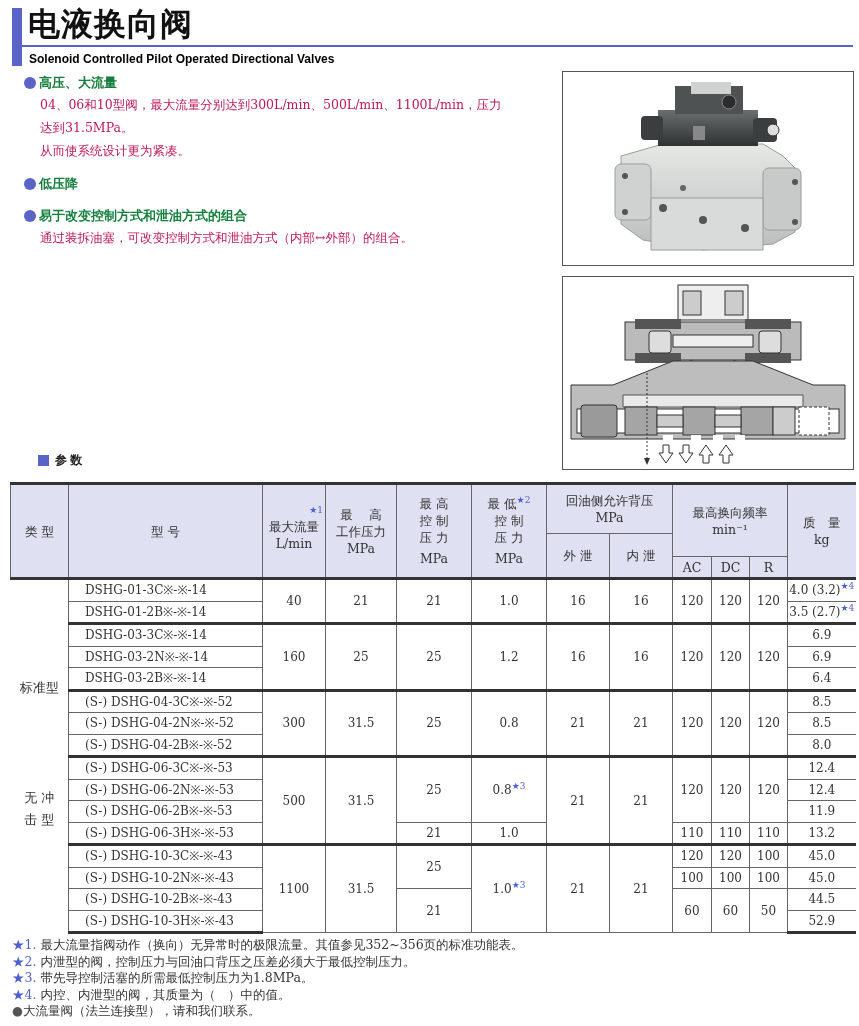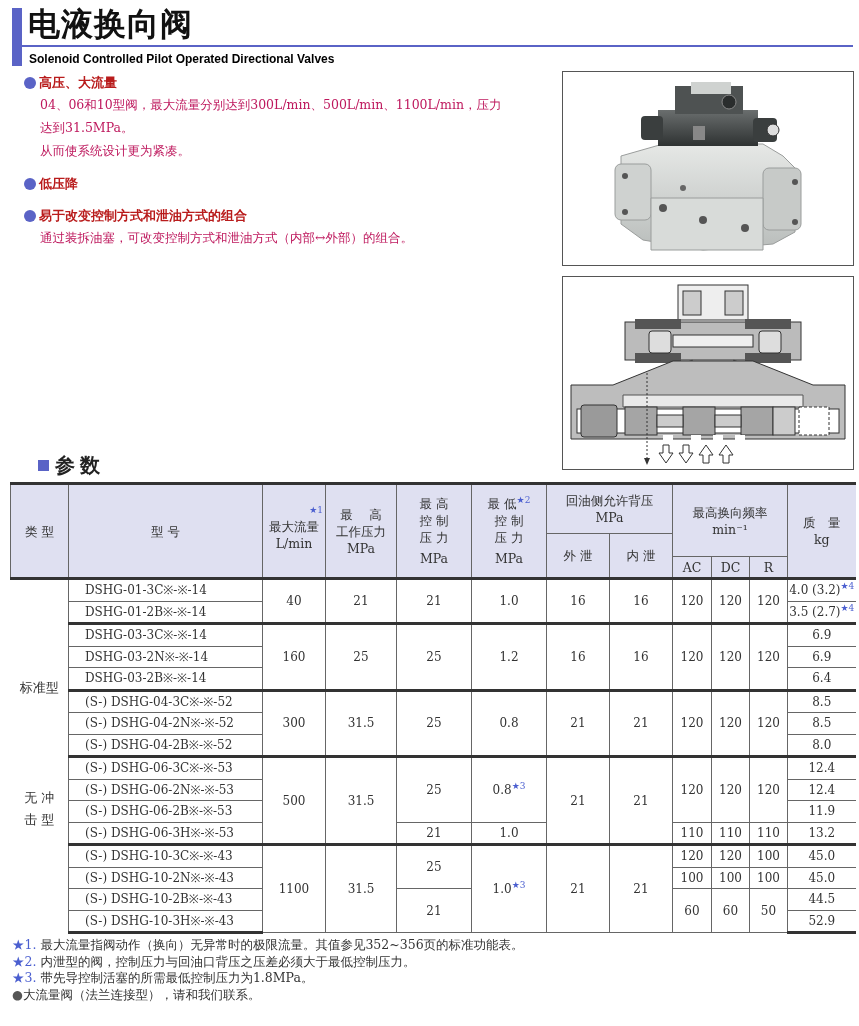--- a/index.html
+++ b/index.html
@@ -8,31 +8,31 @@
   .title-bar { position: absolute; left: 12px; top: 8px; width: 10px; height: 58px; background: #5a63c6; }
   .title { position: absolute; left: 28px; top: 4px; font-family: "DejaVu Sans", sans-serif;
            font-weight: bold; font-size: 32px; color: #111; letter-spacing: 1px; line-height: 40px; }
   .title-rule { position: absolute; left: 22px; top: 45px; width: 831px; height: 2px; background: #5a63c6; }
   .subtitle { position: absolute; left: 29px; top: 49px; font-family: "Liberation Sans", sans-serif;
               font-weight: bold; font-size: 12px; color: #000000; line-height: 20px; }
 
   .features { position: absolute; left: 24px; top: 73px; width: 530px; }
   .feature { margin-bottom: 12px; }
   .feature-head { display: flex; align-items: center; font-family: Liberation Mono, monospace;
-                  font-weight: bold; font-size: 13px; color: #b91c1c; height: 20px; }
+                  font-weight: bold; font-size: 13px; color: #15803d; height: 20px; }
   .dot { width: 12px; height: 12px; border-radius: 50%; background: #5a63c6; margin-right: 3px; flex: none; }
   .feature-body { padding-left: 16px; font-size: 12.5px; line-height: 23px; color: #be185d; }
 
   .photo-box { position: absolute; left: 562px; top: 71px; width: 290px; height: 193px;
                border: 1.5px solid #555; background: #fff; overflow: hidden; }
   .diagram-box { position: absolute; left: 562px; top: 276px; width: 290px; height: 192px;
                  border: 1.5px solid #555; background: #fff; overflow: hidden; }
 
   .section-head { position: absolute; left: 14px; top: 452px; display: flex; align-items: center;
-                  font-family: Liberation Serif, serif; font-weight: bold; font-size: 20px; color: #222; padding-left: 24px; }
+                  font-family: Liberation Sans, sans-serif; font-weight: bold; font-size: 12px; color: #222; padding-left: 24px; }
   .sq { width: 11px; height: 11px; background: #5a63c6; margin-right: 6px; }
 
   table.spec { position: absolute; left: 10px; top: 482px; width: 845px; border-collapse: collapse;
                font-size: 12px; color: #333; table-layout: fixed; }
   table.spec td, table.spec th { border: 1px solid #666; text-align: center; padding: 0; font-weight: normal; }
   table.spec thead th { background: #dfe0f1; font-size: 12.5px; line-height: 17px; }
   table.spec thead tr:first-child th { border-top: 3px solid #333; }
   table.spec thead tr:last-child th, table.spec thead th.bottom { border-bottom: 3px solid #333; }
   table.spec tbody td { height: 20.5px; line-height: 20px; }
   table.spec td.model { text-align: left; padding-left: 16px; font-size: 12px; white-space: nowrap; }
@@ -368,14 +368,15 @@
       <td class="model">(S-) DSHG-10-3H※-※-43</td>
       <td class="mass">52.9</td>
     </tr>
   </tbody>
 </table>
 
 <div class="notes">
   <div><span class="note-star">★1.</span><span> 最大流量指阀动作（换向）无异常时的极限流量。其值参见352~356页的标准功能表。</span></div>
   <div><span class="note-star">★2.</span><span> 内泄型的阀，控制压力与回油口背压之压差必须大于最低控制压力。</span></div>
   <div><span class="note-star">★3.</span><span> 带先导控制活塞的所需最低控制压力为1.8MPa。</span></div>
+  <div><span class="note-star">★4.</span><span> 内控、内泄型的阀，其质量为（　）中的值。</span></div>
   <div><span class="note-dot">●</span><span>大流量阀（法兰连接型），请和我们联系。</span></div>
 </div>
 
 </body></html>

